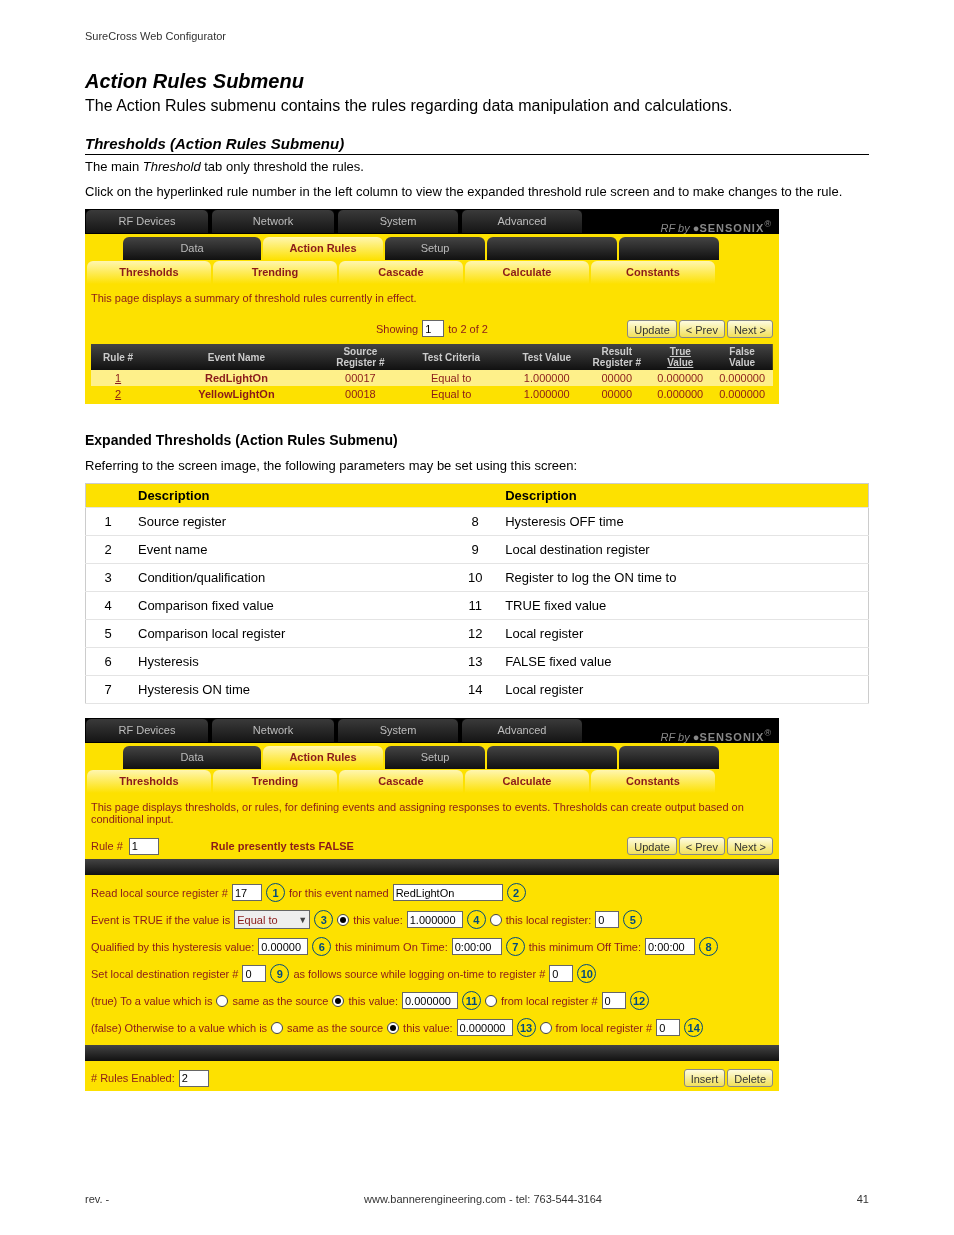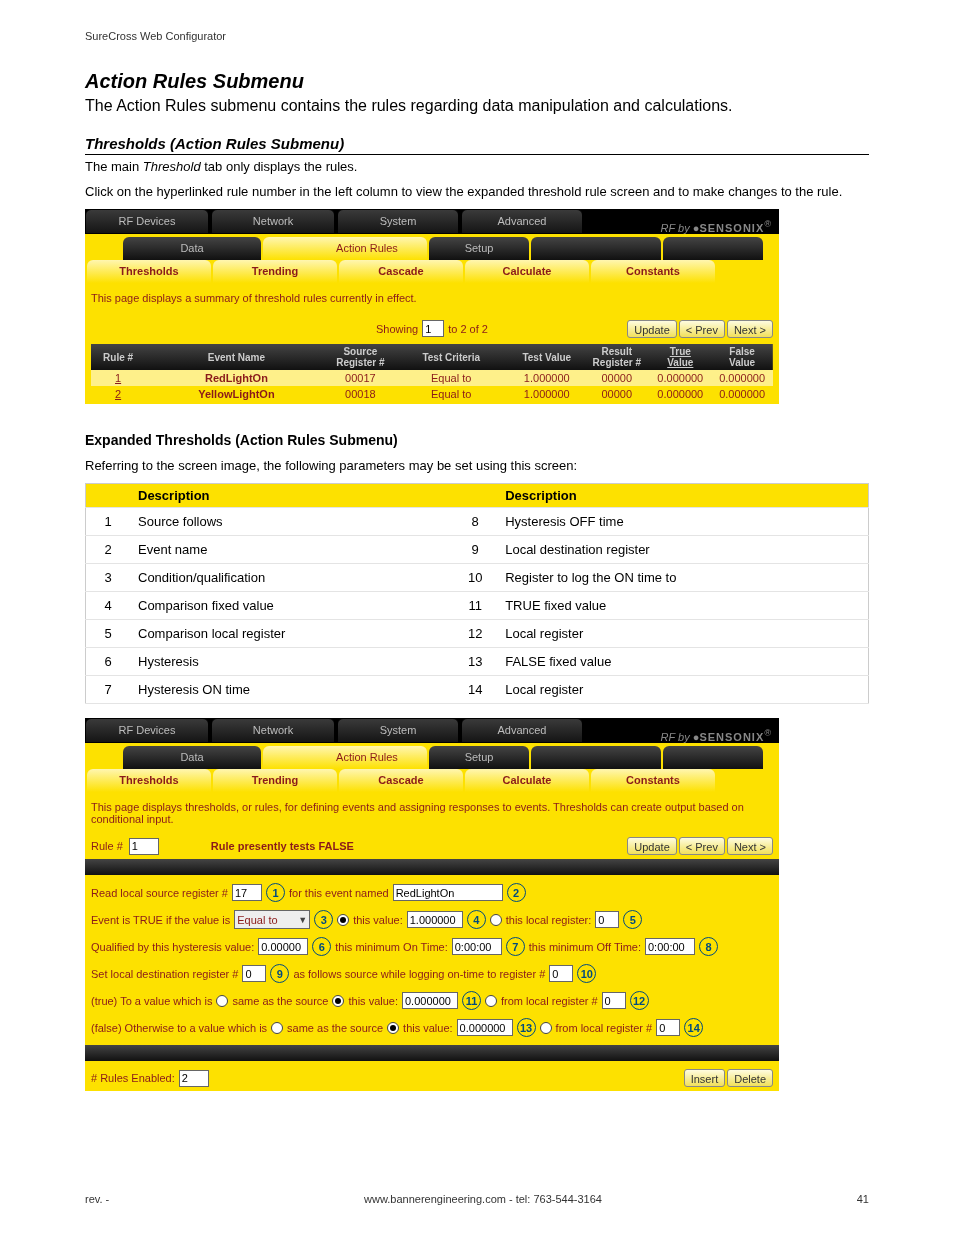--- a/index.html
+++ b/index.html
@@ -17,24 +17,24 @@
   .tabrow3 .tab { height:23px; line-height:23px; text-align:center; border-top-left-radius:6px; border-top-right-radius:6px; margin-right:2px; font-size:11px; }
   .row1 .tab { width:122px; background:linear-gradient(#3a3a3a,#151515); color:#bdbdbd; border:1px solid #000; }
   .row1 .tab.sys { width:120px; }
   .row1 .tab.adv { width:120px; }
   .row1 .logo { flex:1; text-align:right; color:#888; font-style:italic; padding-right:8px; font-size:11px; white-space:nowrap; }
   .row1 .logo b { color:#888; letter-spacing:1px; font-style:normal; }
   .row2bg { background:#fde100; padding:2px 2px 0 2px; }
   .tabrow2 { display:flex; height:24px; align-items:flex-end; }
   .tabrow2 .tab { width:138px; }
   .tabrow2 .tab.off { background:linear-gradient(#444,#111); color:#bbb; }
-  .tabrow2 .tab.on  { background:linear-gradient(#fff6b0,#fde100); color:#8a1a1a; font-weight:normal;padding-left:44px; }
+  .tabrow2 .tab.on  { background:linear-gradient(#fff6b0,#fde100); color:#8a1a1a; font-weight:bold; }
   .tabrow2 .blank { width:130px; background:linear-gradient(#444,#111); height:23px; border-top-left-radius:6px; border-top-right-radius:6px; margin-right:2px; }
   .tabrow2 .gap { width:2px; }
-  .tabrow3 { display:flex; height:24px; align-items:flex-start; background:#fde100; padding:0 2px; }
+  .tabrow3 { display:flex; height:24px; align-items:center; background:#fde100; padding:0 2px; }
   .tabrow3 .tab { background:linear-gradient(#fff6b0,#fde100); color:#8a1a1a; font-weight:bold; }
   .tabrow3 .tab.t1 { width:124px; }
   .tabrow3 .tab.t2 { width:124px; }
   .tabrow3 .tab.t3 { width:124px; }
   .tabrow3 .tab.t4 { width:124px; }
   .tabrow3 .tab.t5 { width:124px; }
   .content { background:#fde100; padding:6px 6px 2px 6px; box-sizing:border-box; }
   .desc { color:#8a1a1a; font-size:11px; padding:2px 0 12px 0; }
   .pager { display:flex; justify-content:center; align-items:center; gap:4px; margin:4px 0 6px 0; }
   .pagerwrap { position:relative; height:24px; }
@@ -75,21 +75,21 @@
 <body>
 
 <div class="page">
   <div class="page-head">SureCross Web Configurator</div>
 
   <h1 class="title">Action Rules Submenu</h1>
   <p class="intro">The Action Rules submenu contains the rules regarding data manipulation and calculations.</p>
 
   <h2 class="sub">Thresholds (Action Rules Submenu)</h2>
   <p class="para">
-    <span>The main </span><em>Threshold</em><span> tab only displays the rules.</span>
+    <span>The main </span><em>Threshold</em><span> tab only threshold the rules.</span>
   </p>
   <p class="para">Click on the hyperlinked rule number in the left column to view the expanded threshold rule screen and to make changes to the rule.</p>
 
   
   <div class="ui">
     <div class="tabrow row1">
       <div class="tab">RF Devices</div>
       <div class="tab">Network</div>
       <div class="tab sys">System</div>
       <div class="tab adv">Advanced</div>
@@ -173,21 +173,21 @@
   <table class="desc-tbl">
     <tbody>
         <tr>
       <th class="hdrn"></th>
       <th>Description</th>
       <th class="hdrn"></th>
       <th>Description</th>
     </tr>
     <tr>
           <td class="num">1</td>
-          <td>Source follows</td>
+          <td>Source register</td>
           <td class="num">8</td>
           <td>Hysteresis OFF time</td>
         </tr>
     <tr>
           <td class="num">2</td>
           <td>Event name</td>
           <td class="num">9</td>
           <td>Local destination register</td>
         </tr>
     <tr>

